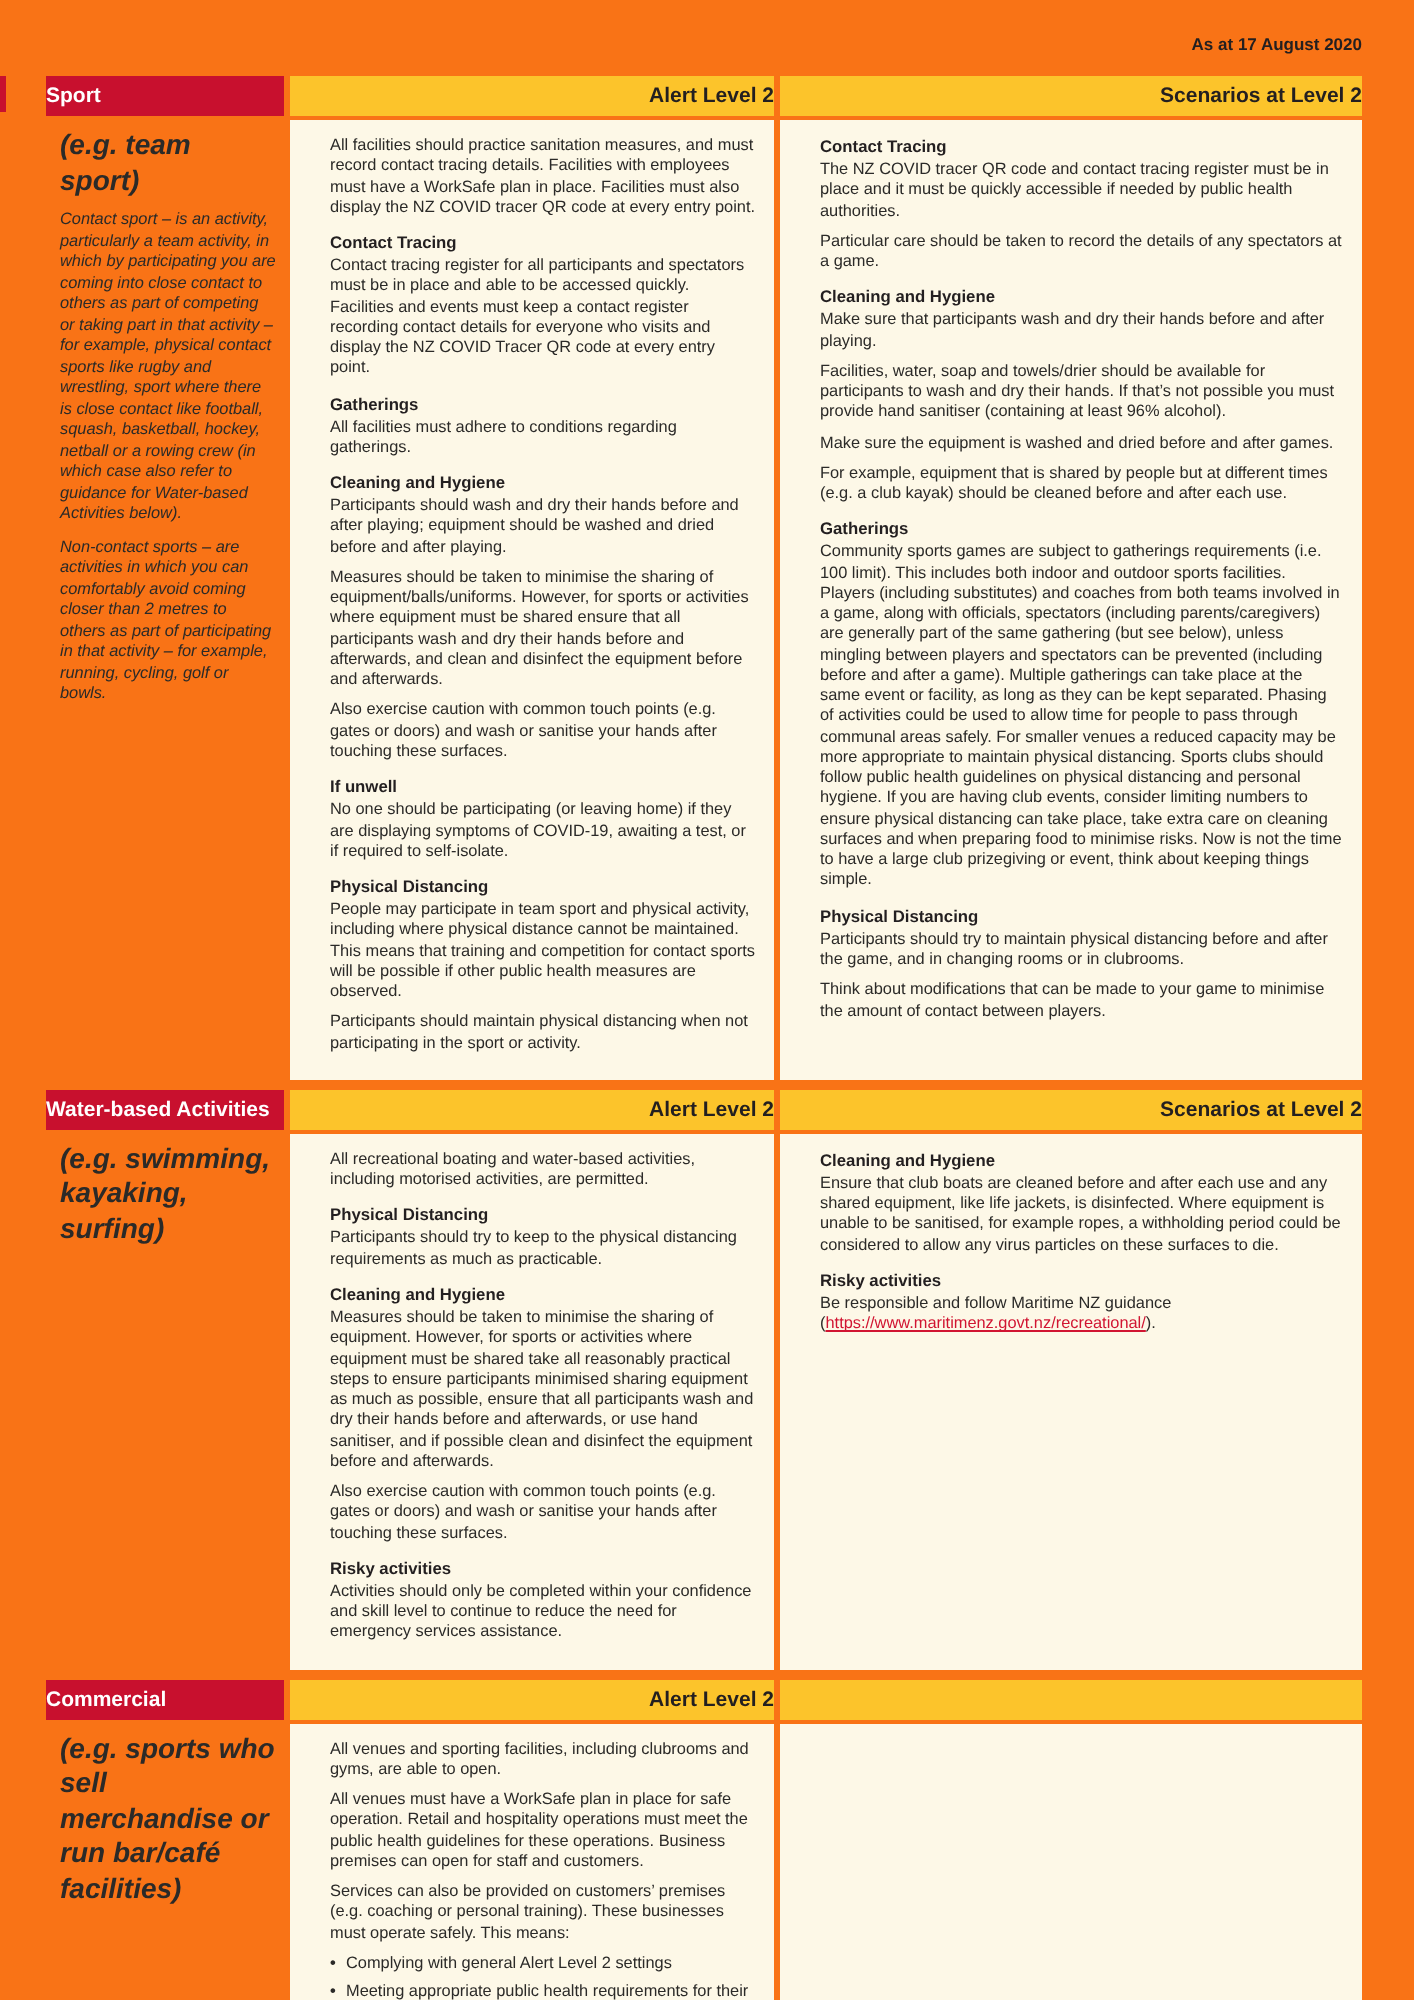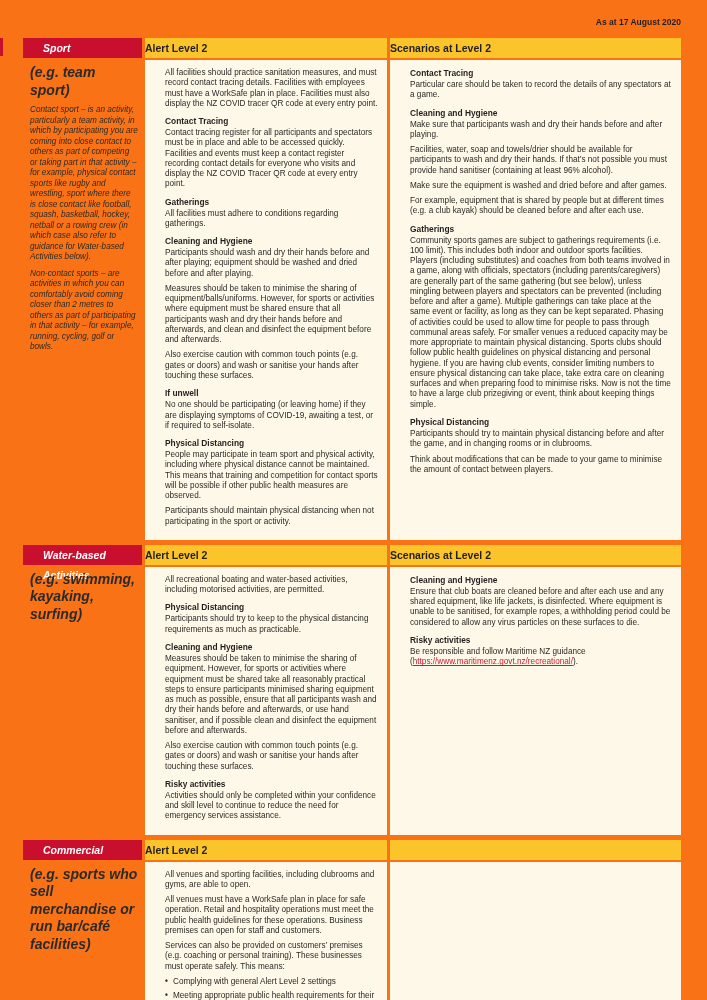--- a/index.html
+++ b/index.html
@@ -5,22 +5,22 @@
   html,body{margin:0;padding:0;}
   .page{
     position:relative;width:707px;height:1000px;background:#f97316;
     font-family:"Liberation Sans", sans-serif;color:#2b2a28;overflow:hidden;
   }
   .asat{position:absolute;top:17px;right:26px;font-size:8.5px;font-weight:bold;color:#231f20;}
   .bleed{position:absolute;left:0;top:38px;width:3px;height:18px;background:#c8102e;}
   .grid{position:absolute;left:23px;top:38px;width:658px;}
   .section{display:grid;grid-template-columns:119px 242px 291px;column-gap:3px;margin-bottom:5px;}
   .col-header{height:20px;line-height:20px;font-size:10.5px;font-weight:bold;box-sizing:border-box;}
-  .hdr-red{background:#c8102e;color:#ffffff;text-align:left;padding-left:20px;font-style:italic;}
-  .hdr-yellow{background:#fcc42b;color:#231f20;text-align:left;}
+  .hdr-red{background:#c8102e;color:#ffffff;text-align:left;padding-left:0;}
+  .hdr-yellow{background:#fcc42b;color:#231f20;text-align:right;}
   .cell{display:flex;flex-direction:column;}
   .box{margin-top:2px;background:#fdf8e7;flex:1 1 auto;box-sizing:border-box;padding:8px 9px 8px 20px;}
   .side-body{padding:6px 4px 0 7px;font-style:italic;color:#2b2a28;}
   .side-ex{font-size:14px;font-weight:bold;margin-bottom:6px;line-height:1.25;}
   .side-body .blk-p{font-size:8.2px;line-height:1.28;margin:0 0 6px 0;}
   .blk-p{font-size:8.2px;line-height:1.25;margin:0 0 5px 0;}
   .blk-h{font-size:8.4px;font-weight:bold;margin:7px 0 2px 0;line-height:1.2;color:#231f20;}
   .blk-h:first-child{margin-top:0;}
   .blk-li{font-size:8.2px;line-height:1.25;margin:0 0 4px 0;display:flex;}
   .blk-li .bullet{flex:0 0 8px;font-weight:bold;}
@@ -63,20 +63,21 @@
             <div class="blk-p">No one should be participating (or leaving home) if they are displaying symptoms of COVID-19, awaiting a test, or if required to self-isolate.</div>
             <div class="blk-h">Physical Distancing</div>
             <div class="blk-p">People may participate in team sport and physical activity, including where physical distance cannot be maintained. This means that training and competition for contact sports will be possible if other public health measures are observed.</div>
             <div class="blk-p">Participants should maintain physical distancing when not participating in the sport or activity.</div>
           </div>
       </div>
       <div class="cell">
         <div class="col-header hdr-yellow">Scenarios at Level 2</div>
         <div class="box min-s1">
             <div class="blk-h">Contact Tracing</div>
+            <div class="blk-p">The NZ COVID tracer QR code and contact tracing register must be in place and it must be quickly accessible if needed by public health authorities.</div>
             <div class="blk-p">Particular care should be taken to record the details of any spectators at a game.</div>
             <div class="blk-h">Cleaning and Hygiene</div>
             <div class="blk-p">Make sure that participants wash and dry their hands before and after playing.</div>
             <div class="blk-p">Facilities, water, soap and towels/drier should be available for participants to wash and dry their hands. If that’s not possible you must provide hand sanitiser (containing at least 96% alcohol).</div>
             <div class="blk-p">Make sure the equipment is washed and dried before and after games.</div>
             <div class="blk-p">For example, equipment that is shared by people but at different times (e.g. a club kayak) should be cleaned before and after each use.</div>
             <div class="blk-h">Gatherings</div>
             <div class="blk-p">Community sports games are subject to gatherings requirements (i.e. 100 limit). This includes both indoor and outdoor sports facilities. Players (including substitutes) and coaches from both teams involved in a game, along with officials, spectators (including parents/caregivers) are generally part of the same gathering (but see below), unless mingling between players and spectators can be prevented (including before and after a game). Multiple gatherings can take place at the same event or facility, as long as they can be kept separated. Phasing of activities could be used to allow time for people to pass through communal areas safely. For smaller venues a reduced capacity may be more appropriate to maintain physical distancing. Sports clubs should follow public health guidelines on physical distancing and personal hygiene. If you are having club events, consider limiting numbers to ensure physical distancing can take place, take extra care on cleaning surfaces and when preparing food to minimise risks. Now is not the time to have a large club prizegiving or event, think about keeping things simple.</div>
             <div class="blk-h">Physical Distancing</div>
             <div class="blk-p">Participants should try to maintain physical distancing before and after the game, and in changing rooms or in clubrooms.</div>

